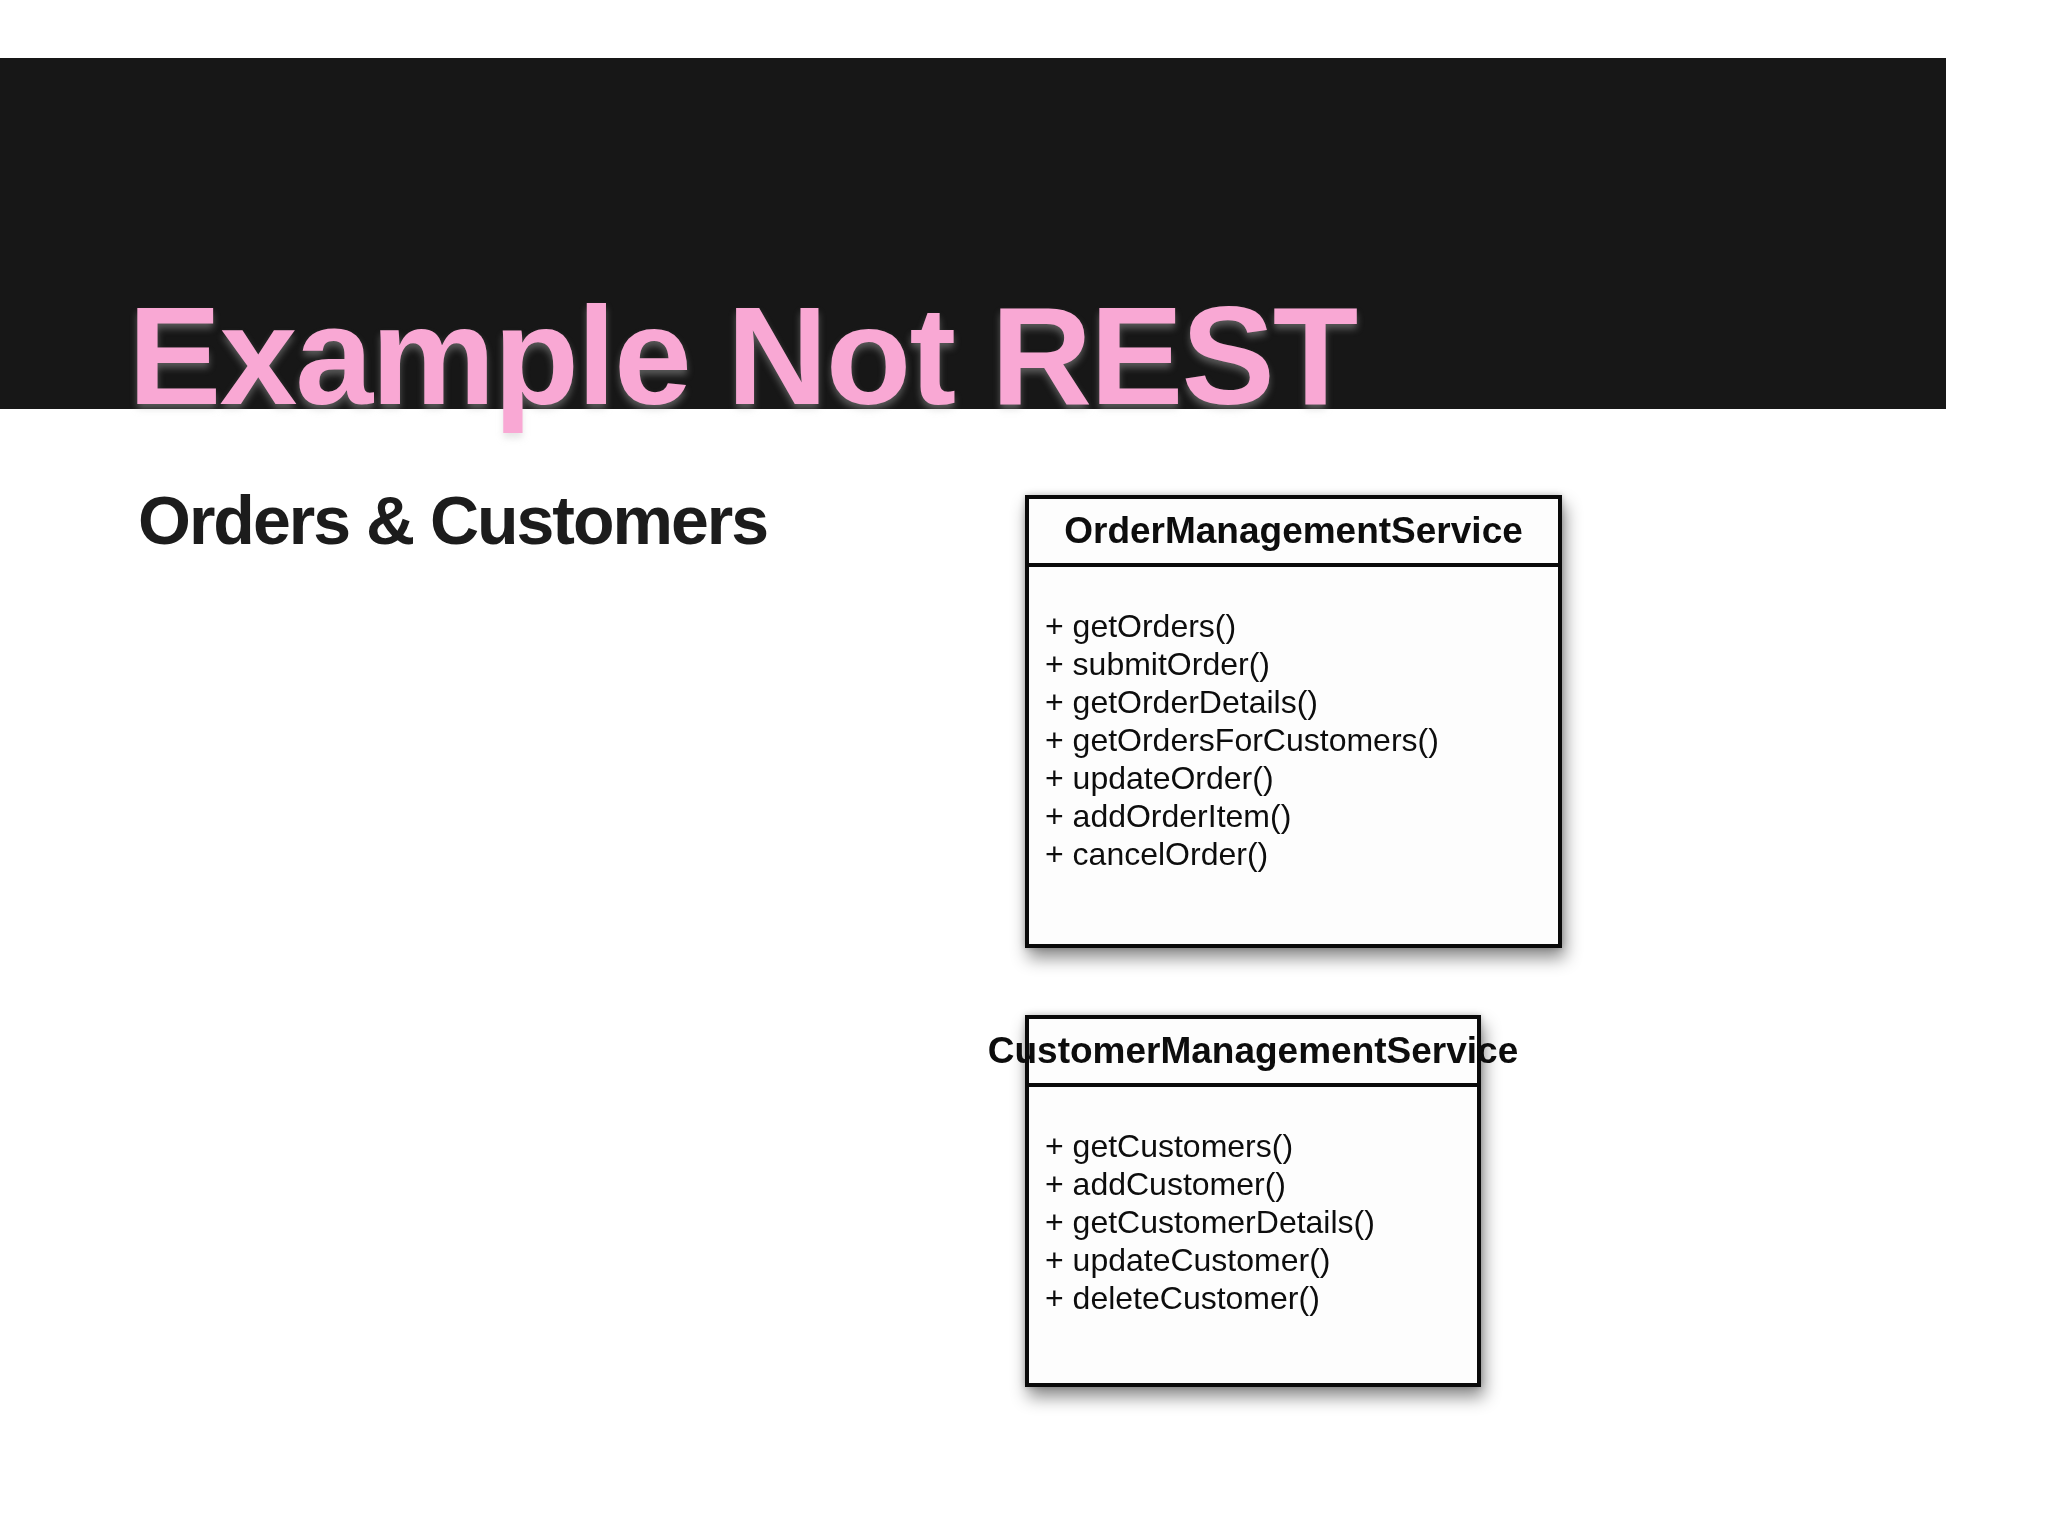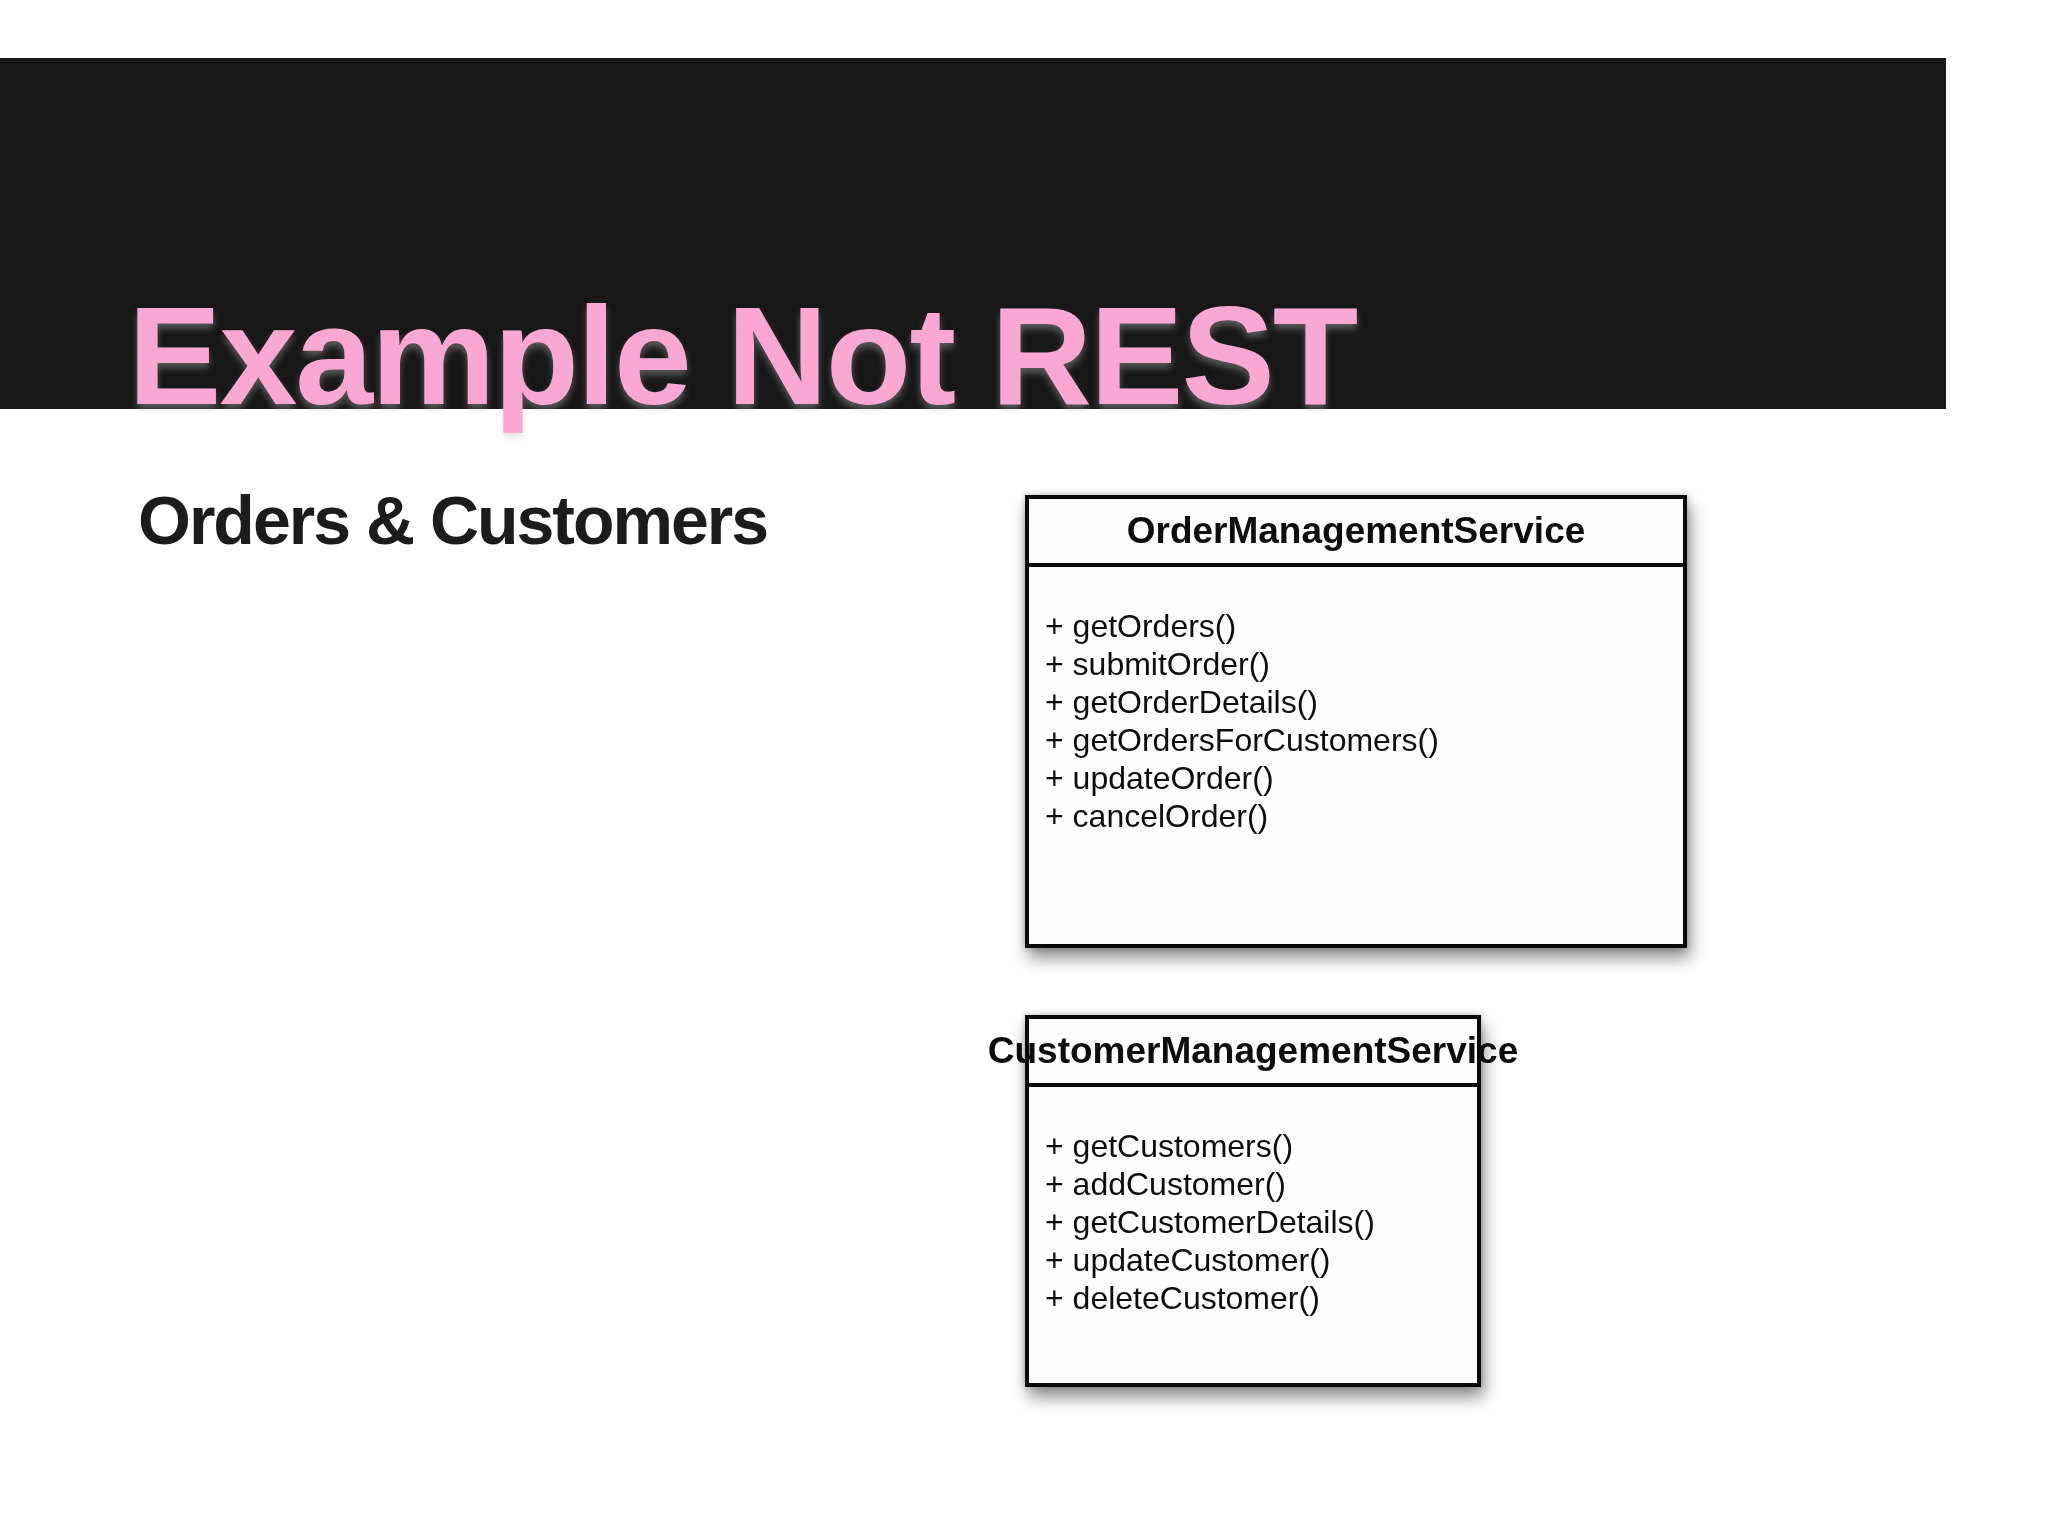--- a/index.html
+++ b/index.html
@@ -57,21 +57,21 @@
   .uml-class {
     position: absolute;
     box-sizing: border-box;
     background: #fdfdfd;
     border: 4px solid #0a0a0a;
     box-shadow: 3px 10px 16px rgba(0, 0, 0, 0.45), 0 0 6px rgba(0, 0, 0, 0.22);
   }
   .uml-class.order {
     left: 1025px;
     top: 495px;
-    width: 662px;
+    width: 537px;
     height: 453px;
   }
   .uml-class.customer {
     left: 1025px;
     top: 1015px;
     width: 456px;
     height: 372px;
   }
   .uml-class-title {
     height: 64px;
@@ -106,20 +106,21 @@
   <h2 class="slide-subtitle">Orders &amp; Customers</h2>
 
   <div class="uml-class order">
     <div class="uml-class-title">OrderManagementService</div>
     <div class="uml-methods">
       <div class="uml-method">+ getOrders()</div>
       <div class="uml-method">+ submitOrder()</div>
       <div class="uml-method">+ getOrderDetails()</div>
       <div class="uml-method">+ getOrdersForCustomers()</div>
       <div class="uml-method">+ updateOrder()</div>
+      <div class="uml-method">+ addOrderItem()</div>
       <div class="uml-method">+ cancelOrder()</div>
     </div>
   </div>
 
   <div class="uml-class customer">
     <div class="uml-class-title">CustomerManagementService</div>
     <div class="uml-methods">
       <div class="uml-method">+ getCustomers()</div>
       <div class="uml-method">+ addCustomer()</div>
       <div class="uml-method">+ getCustomerDetails()</div>

